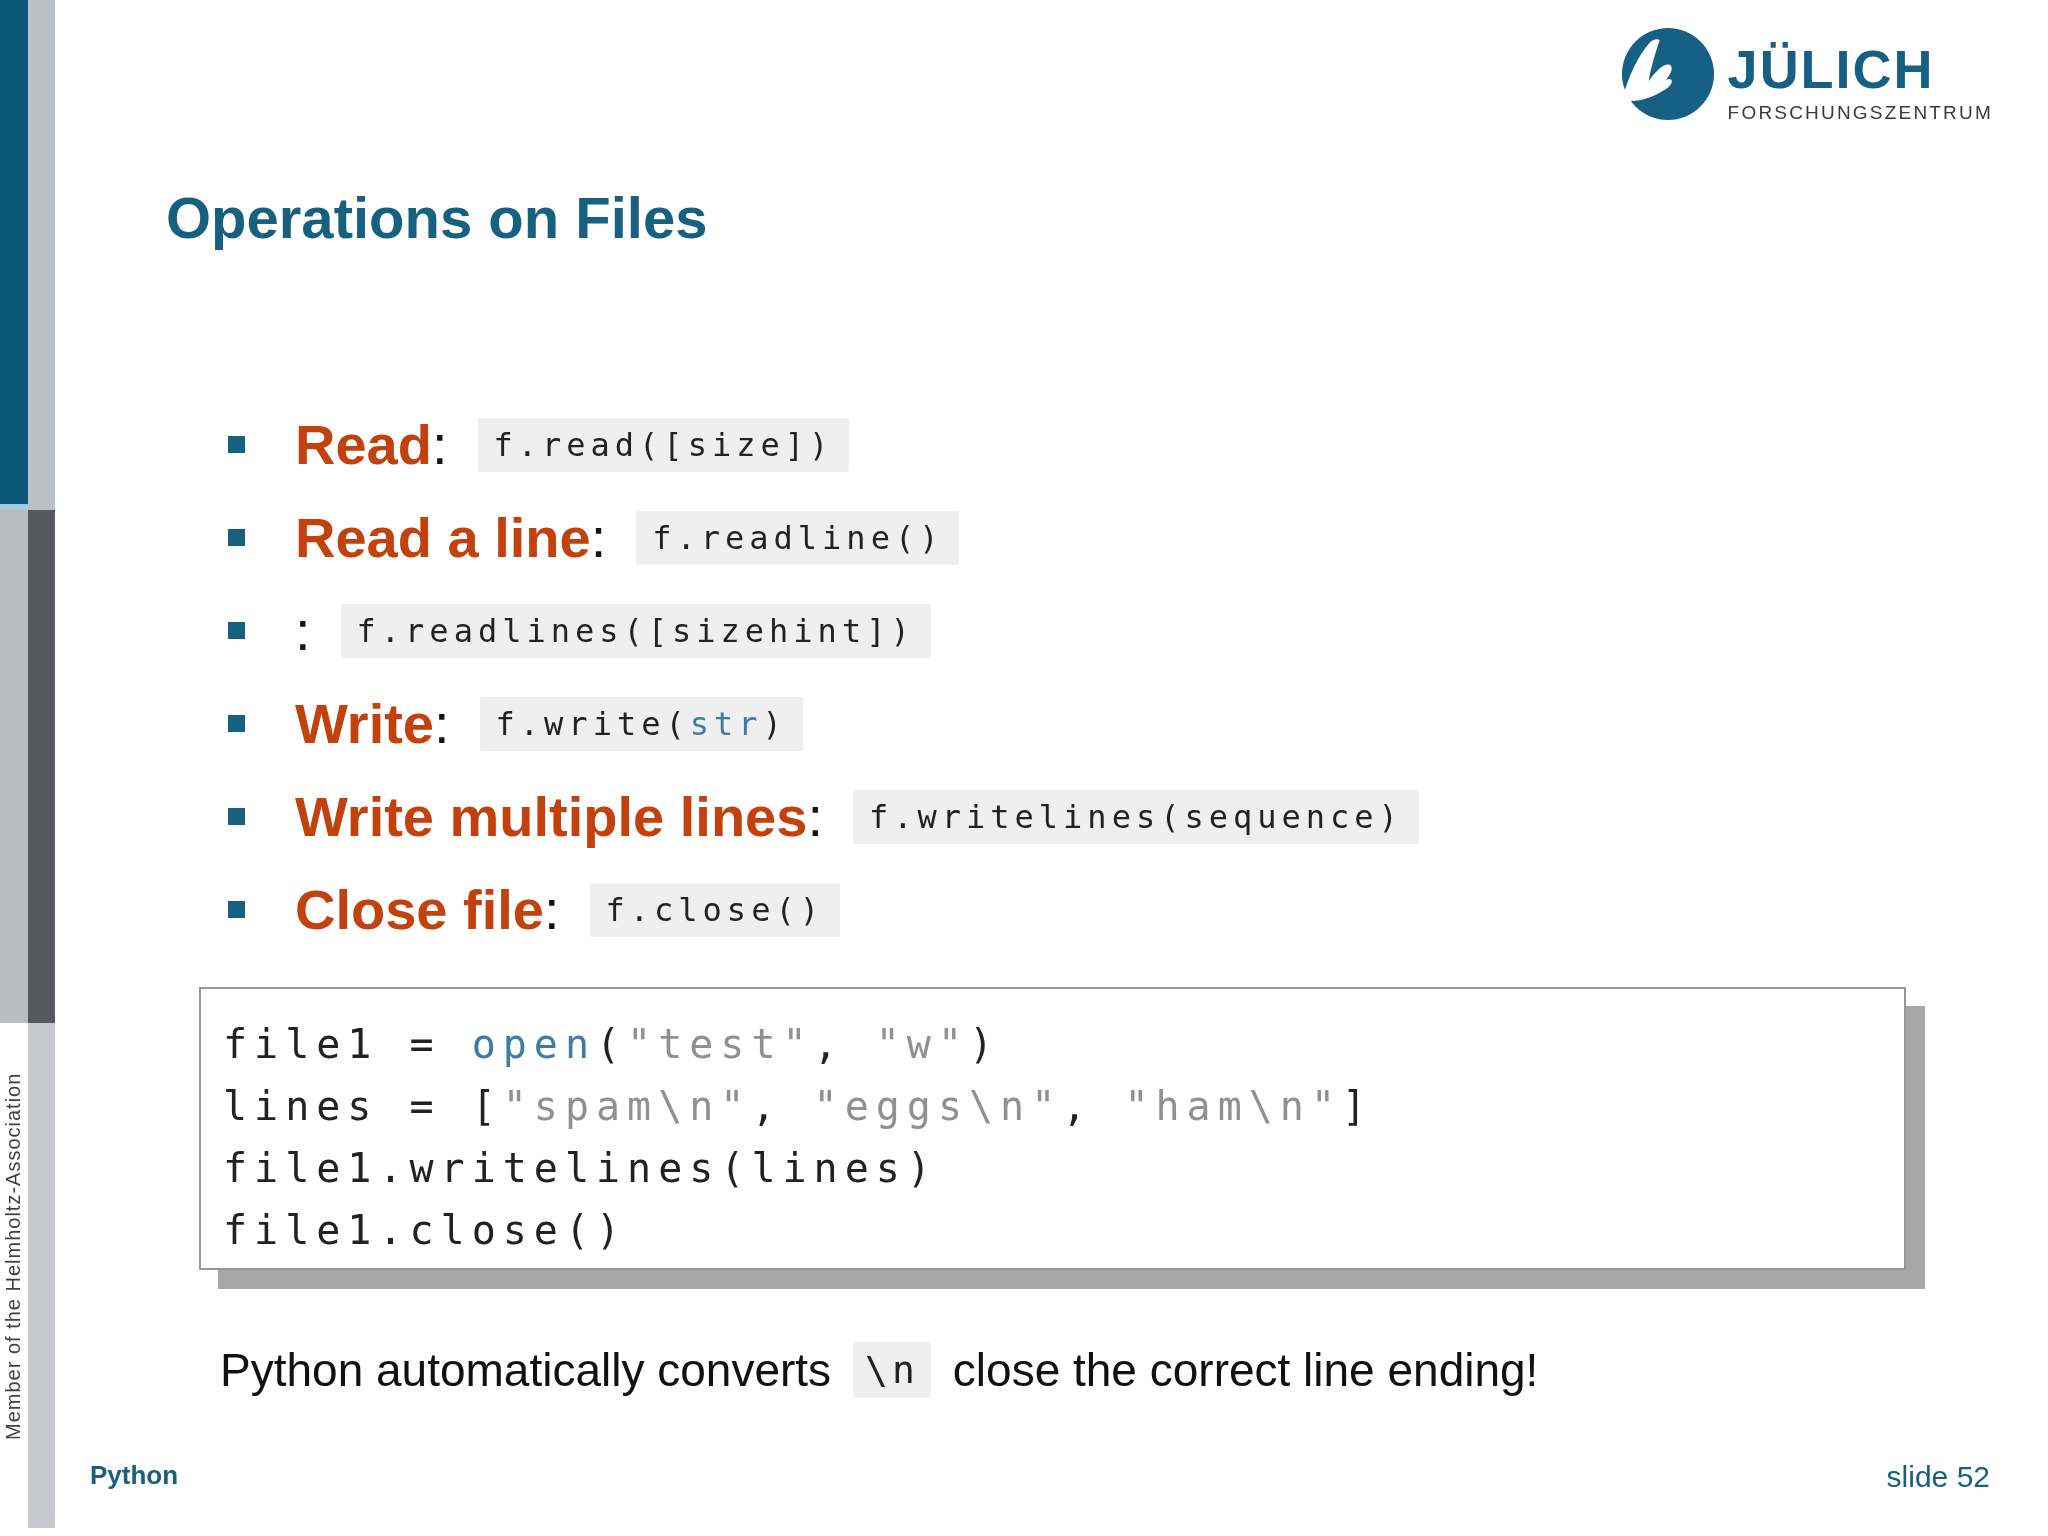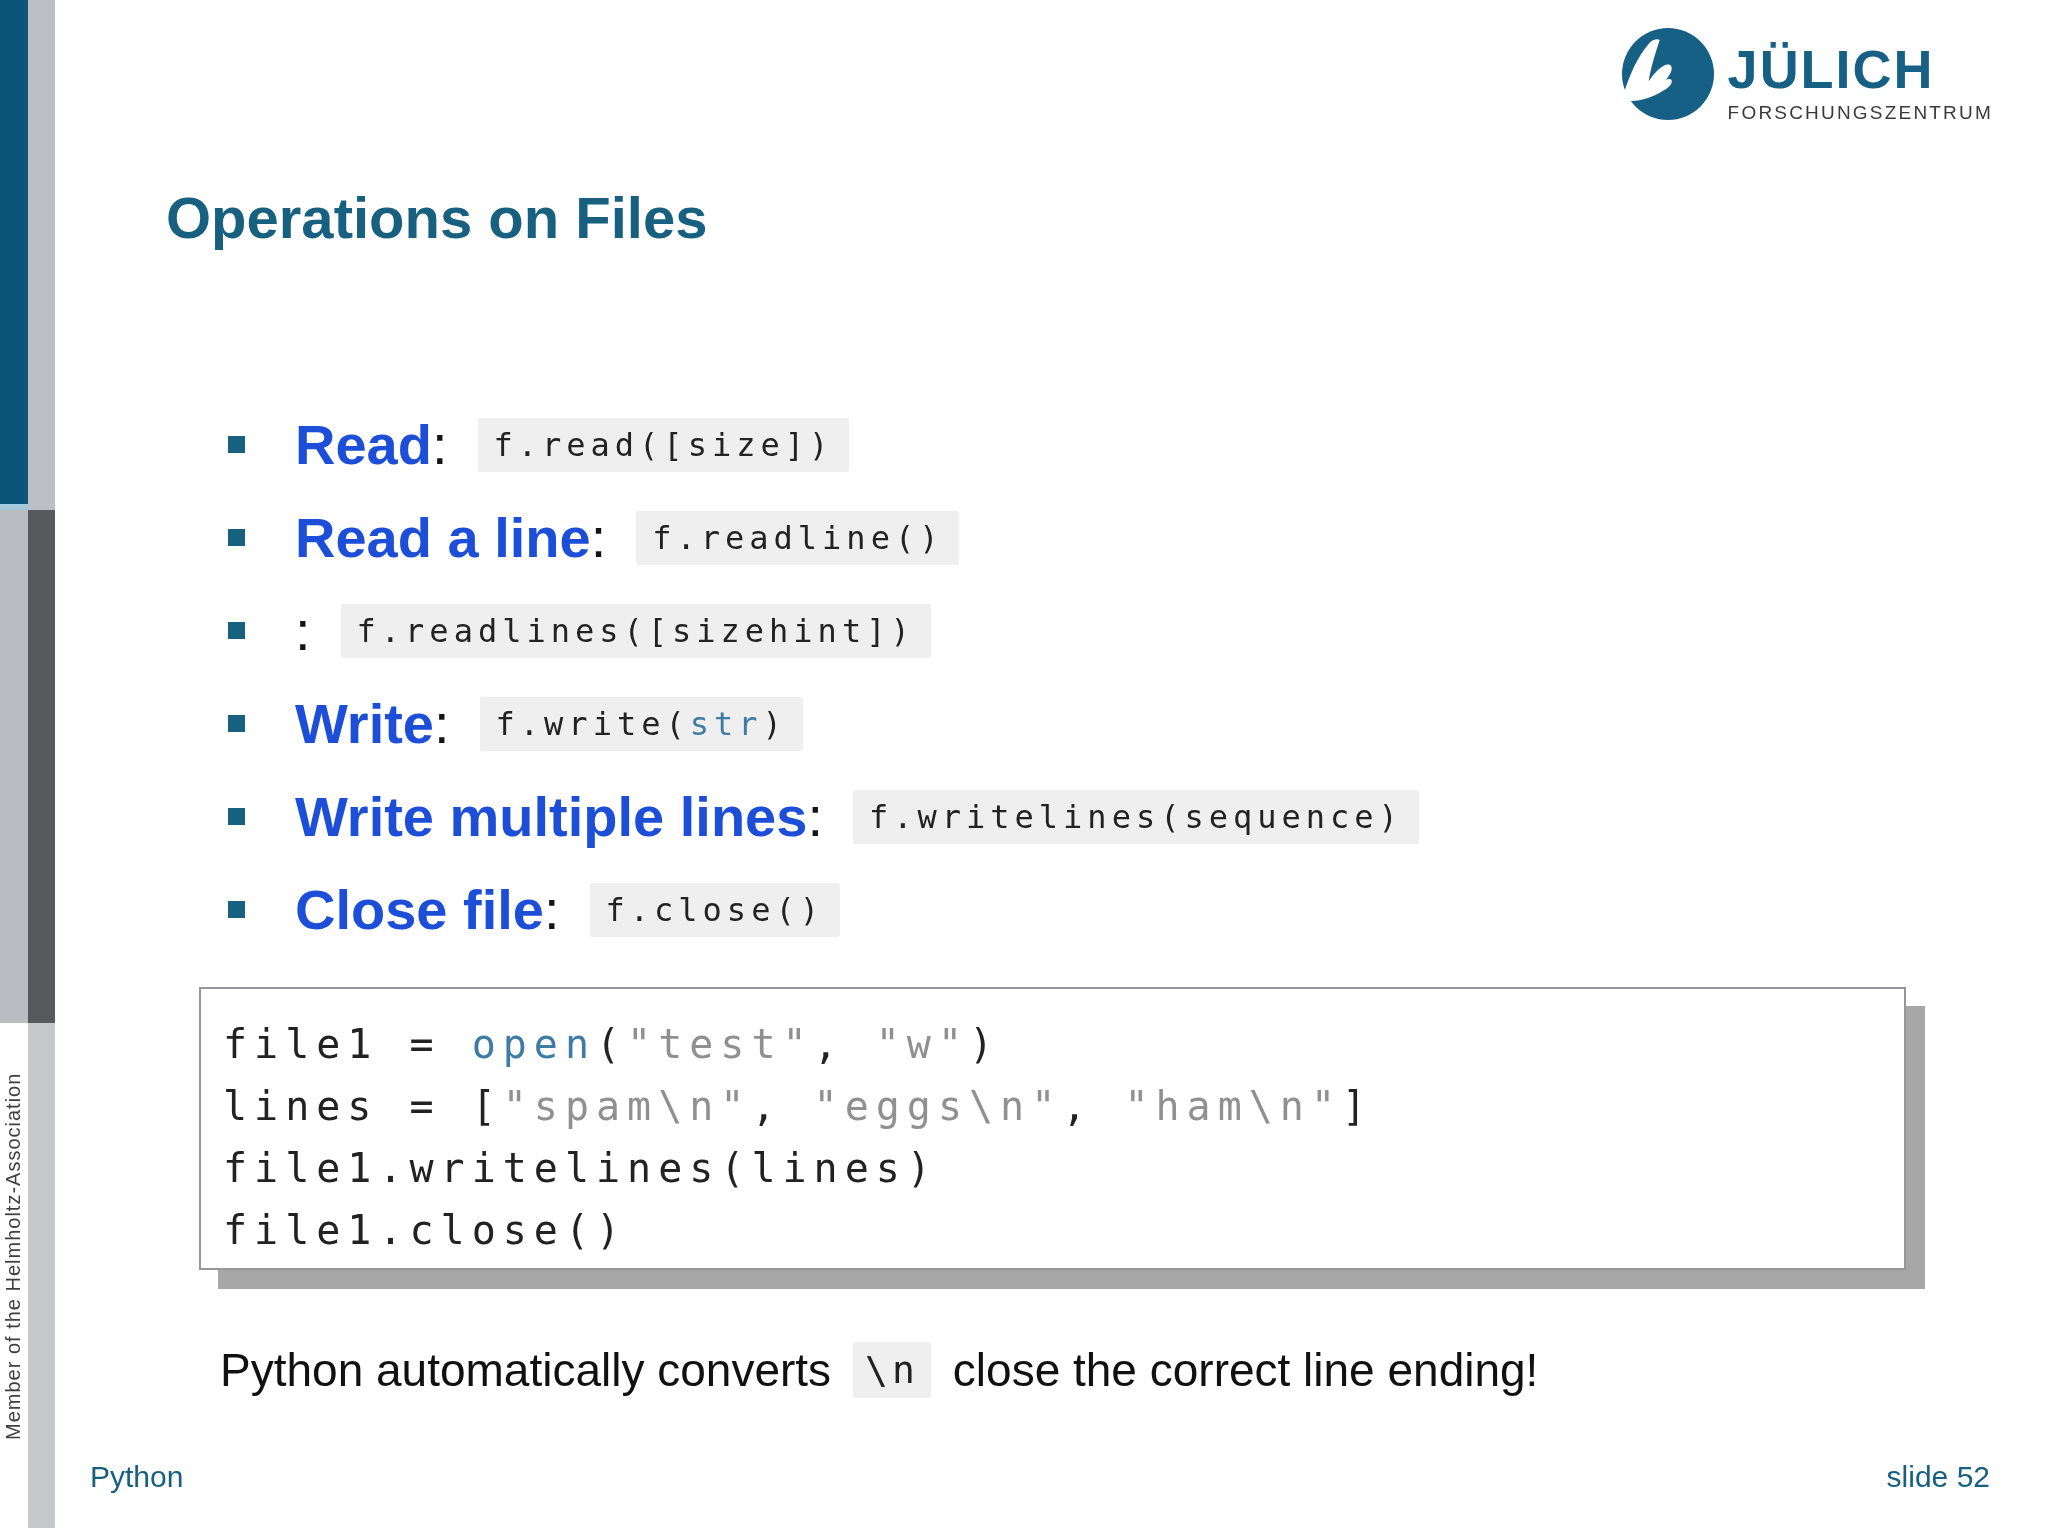--- a/index.html
+++ b/index.html
@@ -24,41 +24,41 @@
   .logo-name{font-size:54px;font-weight:bold;color:var(--logo-teal);letter-spacing:2px;line-height:1.0;margin-top:14px;}
   .logo-sub{font-size:19px;color:#3a3a3a;letter-spacing:2.2px;margin-top:6px;}
 
   .title{position:absolute;left:166px;top:184px;margin:0;font-size:58px;font-weight:bold;
          color:var(--accent);letter-spacing:0;}
 
   
   .bullets{position:absolute;left:228px;top:398px;margin:0;padding:0;list-style:none;}
   .bullets li{display:flex;align-items:center;height:93px;}
   .bullet-square{flex:0 0 auto;width:17px;height:17px;background:var(--accent);margin-right:50px;}
-  .bullet-label{font-size:56px;font-weight:bold;color:#1d4ed8;white-space:pre;}
+  .bullet-label{font-size:56px;font-weight:bold;color:#c2410c;white-space:pre;}
   .bullet-sep{font-size:56px;font-weight:normal;color:#141414;}
   .chip{background:var(--chip-bg);border-radius:2px;}
   .bullet-chip{margin-left:30px;padding:8px 16px;font-family:"DejaVu Sans Mono","Liberation Mono",monospace;
                font-size:32px;letter-spacing:5px;color:var(--code-plain);white-space:pre;}
 
   
   .codebox{position:absolute;left:199px;top:987px;width:1707px;height:283px;background:#fff;
            border:2px solid #97979b;box-sizing:border-box;box-shadow:19px 19px 0 0 var(--shadow);}
   .codebox pre{margin:0;padding:24px 0 0 22px;font-family:"DejaVu Sans Mono","Liberation Mono",monospace;
                font-size:40px;line-height:62px;letter-spacing:7px;color:var(--code-plain);}
   .tok-plain{color:var(--code-plain);}
   .tok-kw{color:var(--code-kw);}
   .tok-str{color:var(--code-str);}
 
   
   .note{position:absolute;left:220px;top:1342px;font-size:46px;color:#111;display:flex;align-items:center;}
   .note-chip{margin:0 22px;padding:6px 12px;font-family:"DejaVu Sans Mono","Liberation Mono",monospace;
              font-size:38px;letter-spacing:4px;color:var(--code-plain);}
 
-  .footer-left{position:absolute;left:90px;top:1460px;font-size:30px;color:var(--accent);}
+  .footer-left{position:absolute;left:90px;top:1460px;font-size:26px;color:var(--accent);font-weight:bold;}
   .footer-right{position:absolute;right:58px;top:1460px;font-size:30px;color:var(--accent);}
 </style>
 </head>
 <body>
 
 <div class="slide" style="--accent: #17607f; --logo-teal: #156084; --bar-teal: #0a5578; --bar-sliver: #a5c9dc; --bar-silver: #b9bcc0; --bar-silver2: #bcbfc3; --bar-dark: #57595c; --bar-light: #c7c8cc; --chip-bg: #efeff0; --code-plain: #222222; --code-kw: #3f7ca4; --code-str: #909090; --shadow: #a7a7a7;">
 
   <div class="bar bar-teal"></div>
   <div class="bar bar-sliver"></div>
   <div class="bar bar-silver1"></div>

